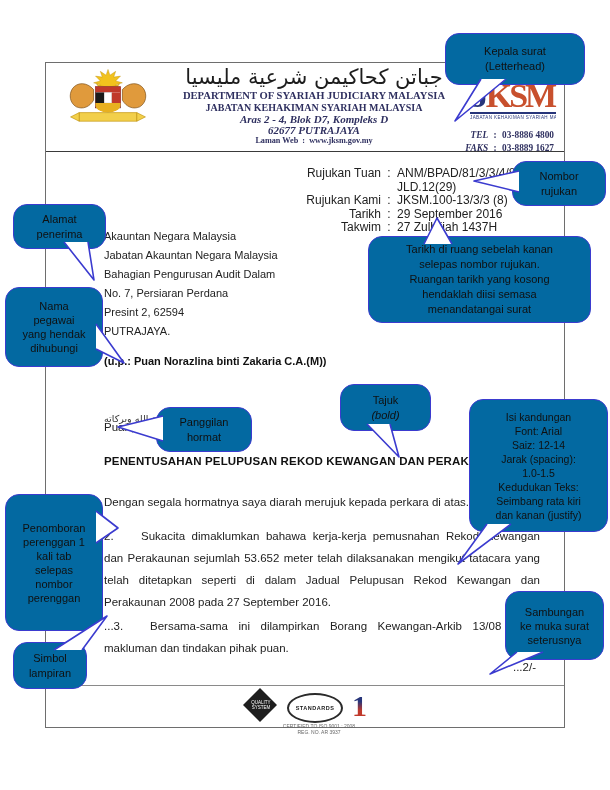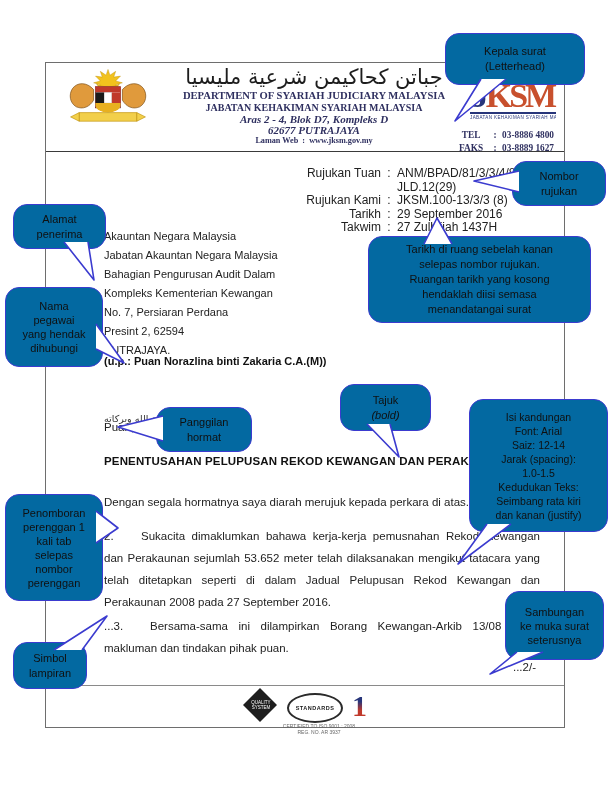--- a/index.html
+++ b/index.html
@@ -25,21 +25,21 @@
   .jksm{position:absolute;right:8px;top:12px;width:86px;text-align:center;}
   .jksm-wave{display:block;margin:0 auto;}
   .jksm-text{font-family:"Liberation Serif",serif;font-weight:bold;font-size:34px;line-height:30px;
              letter-spacing:-3px;color:#c8502d;}
   .jksm-text .j{color:#27357a;}
   .jksm-caption{font-size:4.5px;color:#27357a;letter-spacing:.4px;border-top:2px solid #27357a;
                 margin-top:1px;padding-top:1px;white-space:nowrap;overflow:hidden;}
   .telfaks{position:absolute;right:10px;top:66px;font-family:"Liberation Serif",serif;
            font-weight:bold;color:#2f3060;font-size:9.3px;line-height:13px;}
   .telfaks .row{display:flex;}
-  .telfaks .lab{width:34px;text-align:center;}
+  .telfaks .lab{width:34px;text-align:right;font-style:italic;}
   .telfaks .col{width:14px;text-align:center;}
 
   
   .refs{position:absolute;left:255px;top:94px;width:258px;font-size:12px;line-height:13.5px;color:#222;margin-top:10px;}
   .ref-row{display:flex;}
   .ref-lab{width:80px;text-align:right;}
   .ref-col{width:16px;text-align:center;}
   .ref-val{flex:1;text-align:left;}
 
   
@@ -83,21 +83,21 @@
            padding:1px 5px;}
   .callout.small-lh{line-height:14px;}
   .co-kepala{left:445px;top:33px;width:140px;height:52px;}
   .co-nombor{left:512px;top:161px;width:94px;height:45px;}
   .co-alamat{left:13px;top:204px;width:93px;height:45px;}
   .co-tarikh{left:368px;top:236px;width:223px;height:87px;}
   .co-nama{left:5px;top:287px;width:98px;height:80px;}
   .co-panggilan{left:156px;top:407px;width:96px;height:45px;}
   .co-tajuk{left:340px;top:384px;width:91px;height:47px;}
   .co-isi{left:469px;top:399px;width:139px;height:133px;font-size:10.5px;}
-  .co-penomboran{left:5px;top:494px;width:98px;height:107px;}
+  .co-penomboran{left:5px;top:494px;width:98px;height:137px;}
   .co-simbol{left:13px;top:642px;width:74px;height:47px;}
   .co-sambungan{left:505px;top:591px;width:99px;height:69px;}
   .co-tajuk .it{font-style:italic;}
 
   .tails{position:absolute;left:0;top:0;width:610px;height:790px;z-index:30;pointer-events:none;}
   .tails path{fill:#ffffff;stroke:#3b3bcf;stroke-width:1.6;stroke-linejoin:round;}
 </style>
 </head>
 <body>
 
@@ -183,21 +183,20 @@
         <span class="ref-lab">Takwim</span>
         <span class="ref-col">:</span>
         <span class="ref-val">27 Zulhijjah 1437H</span>
       </div>
     </div>
 
     <div class="recipient">
       <div>Akauntan Negara Malaysia</div>
       <div>Jabatan Akauntan Negara Malaysia</div>
       <div>Bahagian Pengurusan Audit Dalam</div>
-      <div>Kompleks Kementerian Kewangan</div>
       <div>No. 7, Persiaran Perdana</div>
       <div>Presint 2, 62594</div>
       <div>PUTRAJAYA.</div>
     </div>
     <div class="attention">(u.p.: Puan Norazlina binti Zakaria C.A.(M))</div>
 
     <div class="greeting">السلام عليكم ورحمة الله وبركاته</div>
     <div class="salutation">Puan,</div>
     <div class="subject">PENENTUSAHAN PELUPUSAN REKOD KEWANGAN DAN PERAKAUNAN</div>
 

